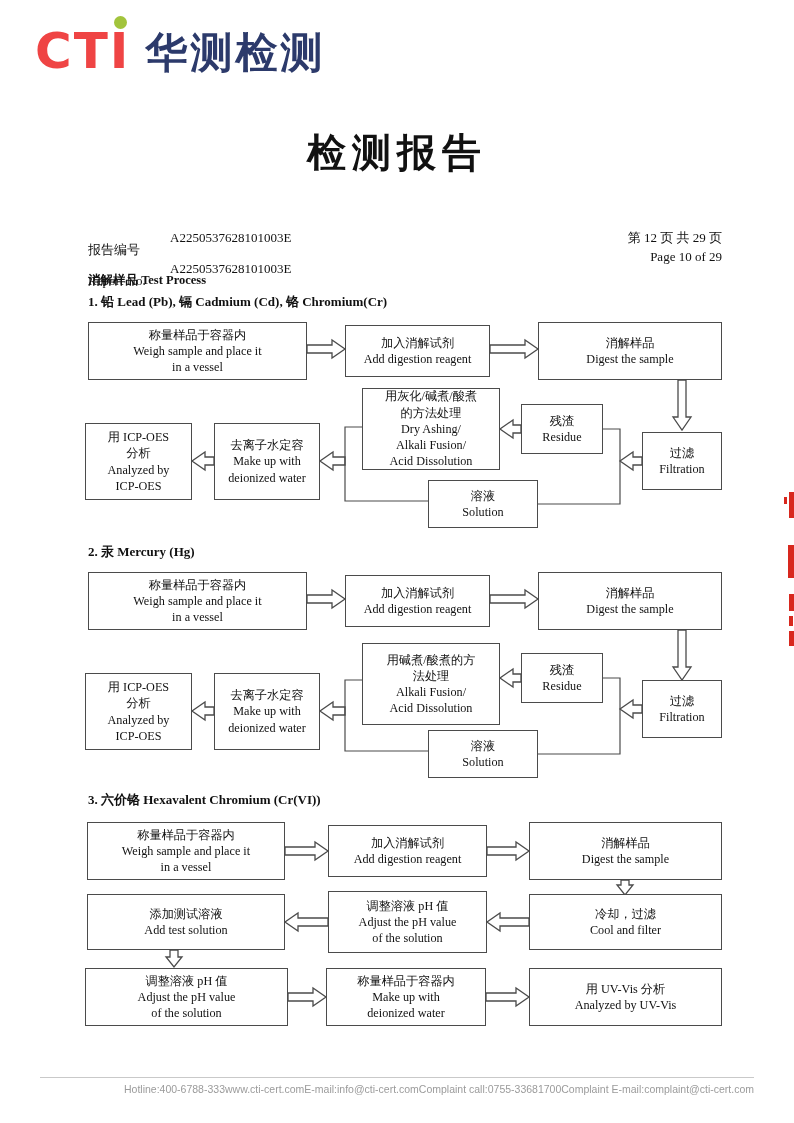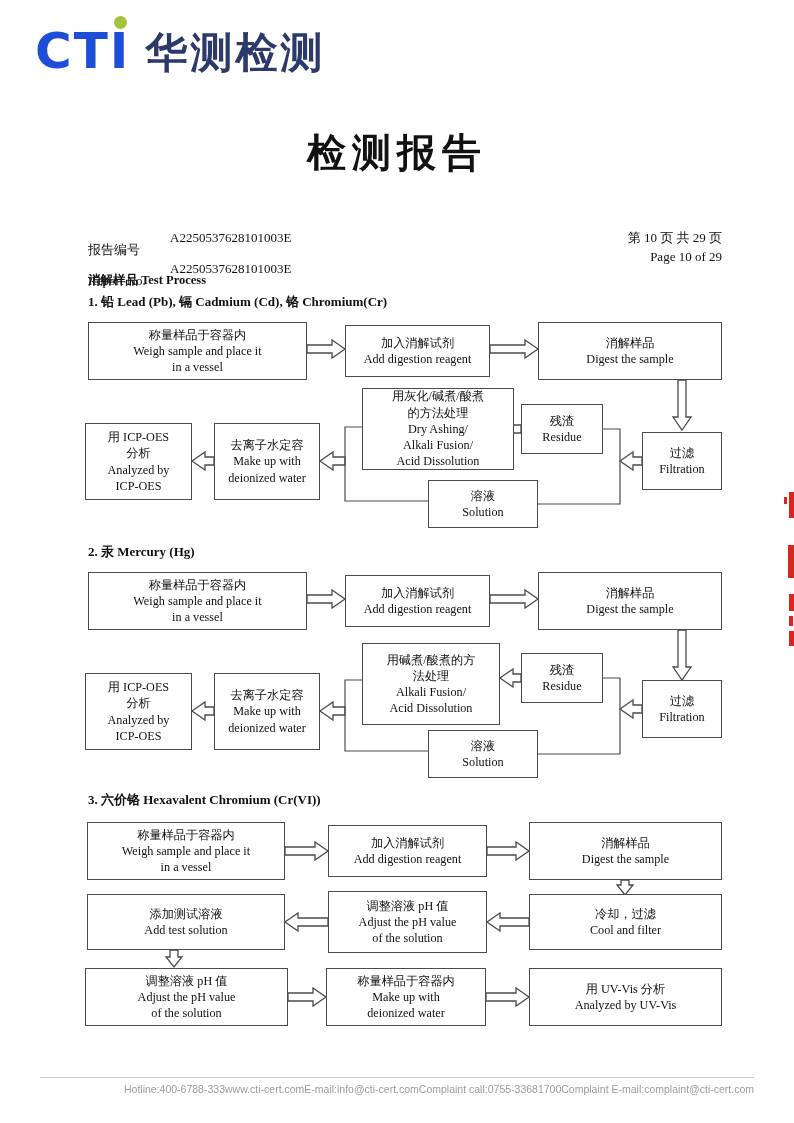--- a/index.html
+++ b/index.html
@@ -2,21 +2,21 @@
 <html><head>
 <meta charset="utf-8">
 <style>
   html,body{margin:0;padding:0;background:#ffffff;}
   .page{position:relative;width:794px;height:1123px;background:#fff;overflow:hidden;
         font-family:"Liberation Serif","DejaVu Serif",serif;color:#111;}
 
   
   .logo{position:absolute;left:35px;top:26px;display:flex;align-items:flex-end;gap:15px;}
   .logo-latin{position:relative;font-family:"DejaVu Sans","Liberation Sans",sans-serif;
-              font-weight:800;font-size:50px;line-height:1;color:#1d4ed8;letter-spacing:2px;}
+              font-weight:800;font-size:50px;line-height:1;color:#ef4444;letter-spacing:2px;}
   .logo-dot{position:absolute;right:3px;top:-10px;width:13px;height:13px;border-radius:50%;background:#a2c43c;}
   .logo-cn{font-family:"DejaVu Sans","Liberation Sans",sans-serif;font-weight:700;
            font-size:42px;line-height:1;color:#2c3a6b;letter-spacing:3px;padding-bottom:2px;text-align:center;}
 
   
   .title-zh{position:absolute;left:0;right:0;top:126px;text-align:center;
             font-size:39px;font-weight:700;letter-spacing:6px;}
   .title-en{position:absolute;left:0;right:0;top:171px;text-align:center;
             font-size:30px;font-weight:700;}
 
@@ -64,21 +64,21 @@
     <div class="info-row">
       <span class="info-label">报告编号</span>
       <span>A2250537628101003E</span>
     </div>
     <div class="info-row">
       <span class="info-label">Report No.</span>
       <span>A2250537628101003E</span>
     </div>
   </div>
   <div class="pageinfo">
-    <div>第 10 页  共 29 页</div>
+    <div>第 12 页  共 29 页</div>
     <div>Page 10 of 29</div>
   </div>
 
   <div class="process-heading">
     <span>消解样品</span>
     <span>Test Process</span>
   </div>
 
   <div class="flow-heading" style="top:293px;">1. 铅 Lead (Pb),  镉 Cadmium (Cd),  铬 Chromium(Cr)</div>
   <div class="flow" style="top:315px;height:215px;">
@@ -103,21 +103,21 @@
       <div class="ln">in a vessel</div>
     </div>
     <div class="fbox" style="left:345px;top:10px;width:145px;height:52px;">
       <div class="ln">加入消解试剂</div>
       <div class="ln">Add digestion reagent</div>
     </div>
     <div class="fbox" style="left:538px;top:7px;width:184px;height:58px;">
       <div class="ln">消解样品</div>
       <div class="ln">Digest the sample</div>
     </div>
-    <div class="fbox" style="left:362px;top:73px;width:152px;height:82px;">
+    <div class="fbox" style="left:362px;top:73px;width:138px;height:82px;">
       <div class="ln">用灰化/碱煮/酸煮</div>
       <div class="ln">的方法处理</div>
       <div class="ln">Dry Ashing/</div>
       <div class="ln">Alkali Fusion/</div>
       <div class="ln">Acid Dissolution</div>
     </div>
     <div class="fbox" style="left:521px;top:89px;width:82px;height:50px;">
       <div class="ln">残渣</div>
       <div class="ln">Residue</div>
     </div>

